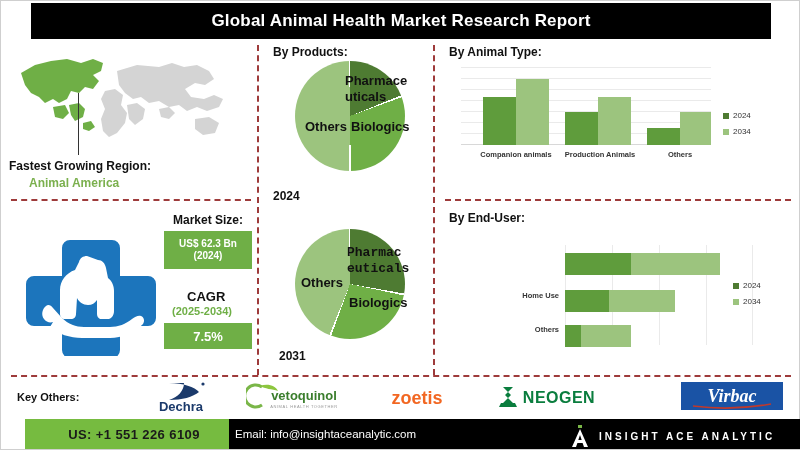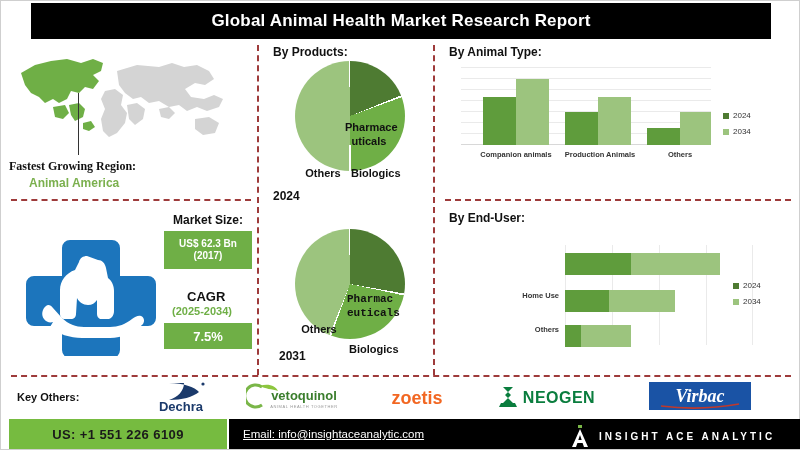--- a/index.html
+++ b/index.html
@@ -20,21 +20,21 @@
 
   
   .vdash { position:absolute; width:0; border-left:2px dashed #9e3b3b; }
   .hdash { position:absolute; height:0; border-top:2px dashed #9e3b3b; }
 
   
   .map-wrap { position:absolute; left:8px; top:46px; width:232px; height:110px; }
   .map-wrap svg { width:100%; height:100%; }
   .leader { position:absolute; left:77px; top:92px; width:1px; height:62px; background:#333; }
 
-  .fgr-label { position:absolute; left:8px; top:158px; font-size:12px; font-weight:bold; color:#111;font-family:Liberation Serif, serif; }
+  .fgr-label { position:absolute; left:8px; top:158px; font-size:12px; font-weight:bold; color:#111; }
   .fgr-value { position:absolute; left:28px; top:175px; font-size:12px; font-weight:bold; color:#7bb04e; }
 
   .cross-wrap { position:absolute; left:25px; top:235px; width:130px; height:120px; }
   .cross-wrap svg { width:100%; height:100%; }
 
   .ms-label { position:absolute; left:172px; top:212px; font-size:12px; font-weight:bold; color:#111; }
   .ms-badge {
     position:absolute; left:163px; top:230px; width:88px; height:38px;
     background:#6faf46; color:#fff; font-size:10px; font-weight:bold;
     display:flex; flex-direction:column; align-items:center; justify-content:center; line-height:1.25;
@@ -44,50 +44,50 @@
   .cagr-badge {
     position:absolute; left:163px; top:322px; width:88px; height:26px;
     background:#6faf46; color:#fff; font-size:13px; font-weight:bold;
     display:flex; align-items:center; justify-content:center;
   }
 
   
   .sec-title { position:absolute; font-size:12px; font-weight:bold; color:#111; }
   .pie { position:absolute; border-radius:50%; }
   .pie-year { position:absolute; font-size:12px; font-weight:bold; color:#111; }
-  .slice-lbl { position:absolute; font-size:11px; font-weight:bold; color:#111; text-align:center; line-height:1.25;margin-top:48px; }
+  .slice-lbl { position:absolute; font-size:13px; font-weight:bold; color:#111; line-height:1.25; }
 
   
   .chart { position:absolute; }
   .plot { position:absolute; background:#fff; }
   .grid-line { position:absolute; left:0; width:100%; height:1px; background:#eaeaea; }
   .vgrid-line { position:absolute; top:0; height:100%; width:1px; background:#eaeaea; }
   .axis-base { position:absolute; background:#d8d8d8; }
   .bar { position:absolute; bottom:0; }
   .cat-lbl { position:absolute; font-size:7.5px; font-weight:bold; color:#333; text-align:center; }
   .hbar-lbl { position:absolute; font-size:7.5px; font-weight:bold; color:#333; text-align:right; line-height:1.3; }
   .hbar { position:absolute; }
   .legend { position:absolute; font-size:8px; color:#333; }
   .legend-row { display:flex; align-items:center; gap:4px; margin-bottom:7px; }
   .legend-sw { width:6px; height:6px; display:inline-block; }
 
   
   .kp-label { position:absolute; left:16px; top:390px; font-size:11px; font-weight:bold; color:#111; }
   .logo { position:absolute; }
 
   .phone-bar {
-    position:absolute; left:8px; top:418px; width:218px; height:30px;
+    position:absolute; left:24px; top:418px; width:218px; height:30px;
     background:#76bb40; display:flex; align-items:center; justify-content:center;
   }
   .phone-txt { color:#1a1a1a; font-size:13px; font-weight:bold; letter-spacing:.4px; }
   .email-bar {
     position:absolute; left:228px; top:418px; width:572px; height:30px;
     background:#000; display:flex; align-items:center;
   }
-  .email-txt { color:#fff; font-size:11.5px; margin-left:14px;text-decoration:underline; }
+  .email-txt { color:#fff; font-size:11.5px; margin-left:6px; }
   .brand-wrap { position:absolute; left:570px; top:424px; display:flex; align-items:center; gap:10px; }
   .brand-txt { color:#fff; font-size:10px; font-weight:bold; letter-spacing:3px; }
 </style>
 </head>
 <body>
 
 <div id="page">
 
   <div class="header">
     <div class="header-title">Global Animal Health Market Research Report</div>
@@ -132,21 +132,21 @@
         <ellipse cx="66" cy="31" rx="4" ry="7"></ellipse>
 
         <path d="M20 70 c-4 3 -5 9 -2 13 c2 3 6 4 9 3 l-3 5 c8 7 20 11 32 11 h28 c12 0 24 -5 33 -14 c2 -3 1 -7 -2 -8 c-3 -1 -6 1 -9 3 c-6 5 -14 8 -22 8 h-26 c-8 0 -16 -3 -22 -9 l-9 -10 c-2 -3 -5 -4 -7 -2 z"></path>
       </g>
     </svg>
   </div>
 
   <div class="ms-label">Market Size:</div>
   <div class="ms-badge">
     <span>US$ 62.3 Bn</span>
-    <span>(2017)</span>
+    <span>(2024)</span>
   </div>
   <div class="cagr-label">CAGR</div>
   <div class="cagr-years">(2025-2034)</div>
   <div class="cagr-badge">7.5%</div>
 
   <div class="sec-title" style="left:272px; top:44px;">By Products:</div>
 
   <div class="pie" style="left:294px; top:60px; width:110px; height:110px;
               background: conic-gradient(#4e7b32 0deg 68deg, #ffffff 68deg 70deg, #6faf46 70deg 179deg, #ffffff 179deg 181deg, #9cc47e 181deg 359deg, #ffffff 359deg 360deg);">
   </div>
@@ -264,21 +264,21 @@
   </div>
 
   <div class="logo" style="left:492px; top:383px; width:108px; height:26px;">
     <svg viewBox="0 0 108 26" xmlns="http://www.w3.org/2000/svg">
       <path d="M10 3 l10 0 l-8 8 l8 8 l-10 0 l8 -8 z" fill="#0a7d3e"></path>
       <path d="M8 19 l14 0 l2 4 l-18 0 z" fill="#0a7d3e"></path>
       <text x="66" y="19" font-family="Liberation Sans, sans-serif" font-size="16" font-weight="bold" fill="#0a7d3e" text-anchor="middle" letter-spacing="0.5">NEOGEN</text>
     </svg>
   </div>
 
-  <div class="logo" style="left:648px; top:381px; width:102px; height:28px;">
+  <div class="logo" style="left:680px; top:381px; width:102px; height:28px;">
     <svg viewBox="0 0 102 28" xmlns="http://www.w3.org/2000/svg">
       <rect x="0" y="0" width="102" height="28" fill="#1a53a5"></rect>
       <text x="51" y="20" font-family="Liberation Serif, serif" font-size="18" font-style="italic" font-weight="bold" fill="#ffffff" text-anchor="middle">Virbac</text>
       <path d="M12 24 q39 5 78 -2" stroke="#c0392b" stroke-width="1.6" fill="none"></path>
     </svg>
   </div>
 
   <div class="phone-bar">
     <span class="phone-txt">US: +1 551 226 6109</span>
   </div>

